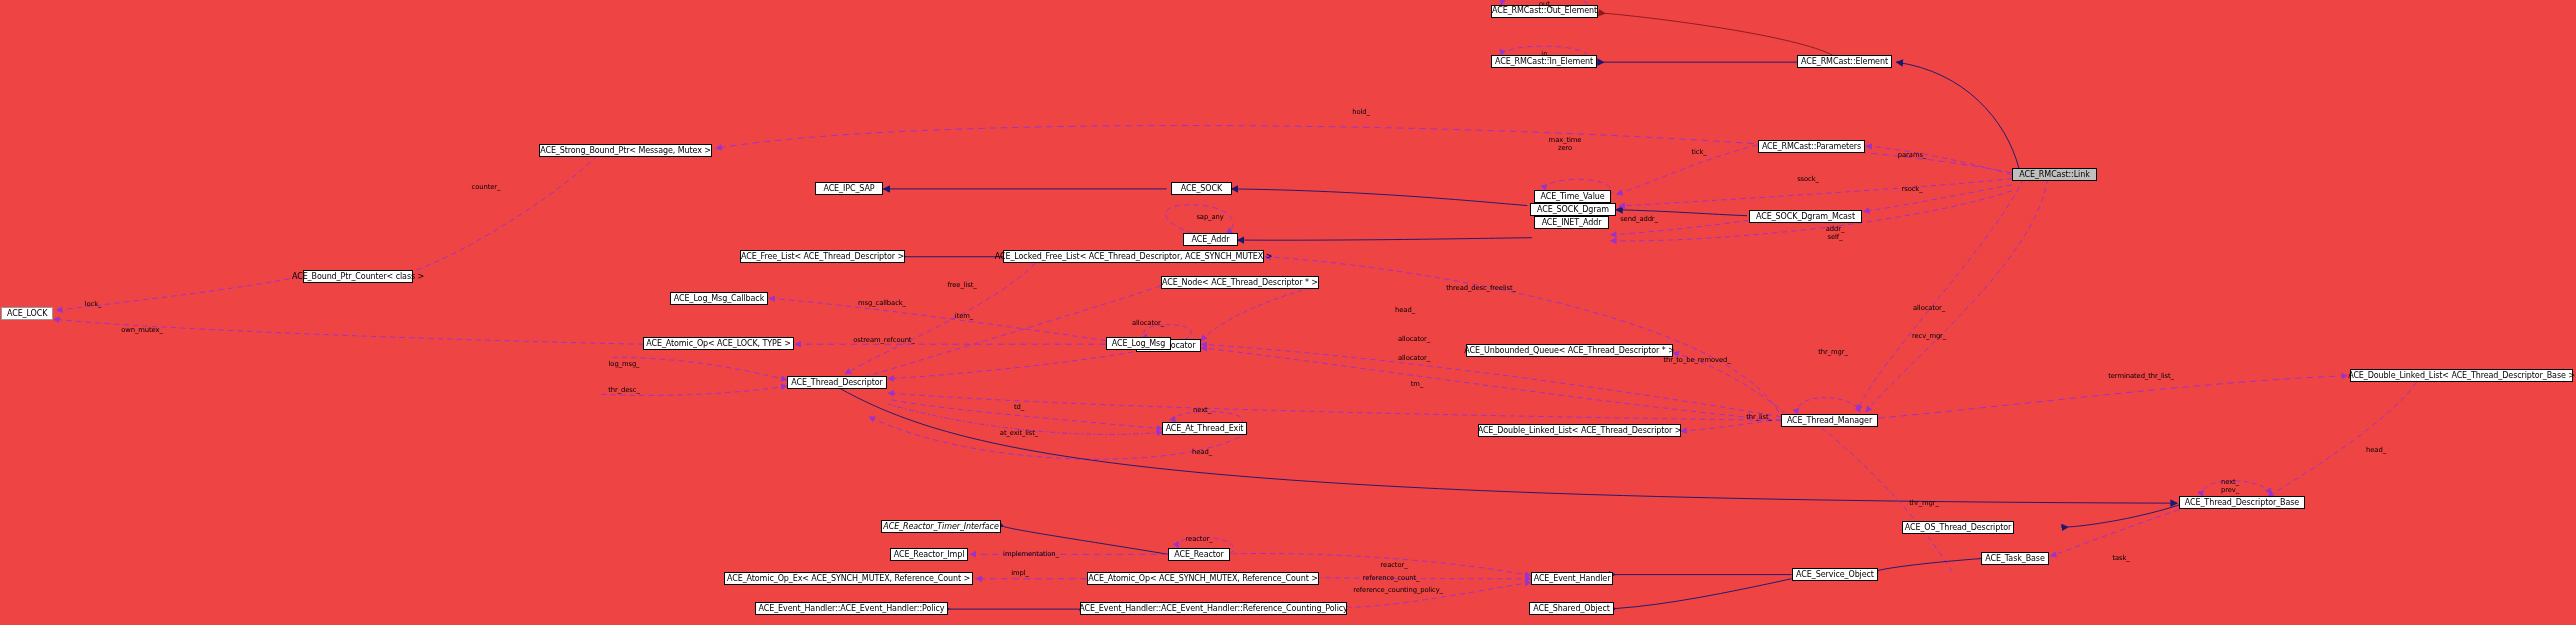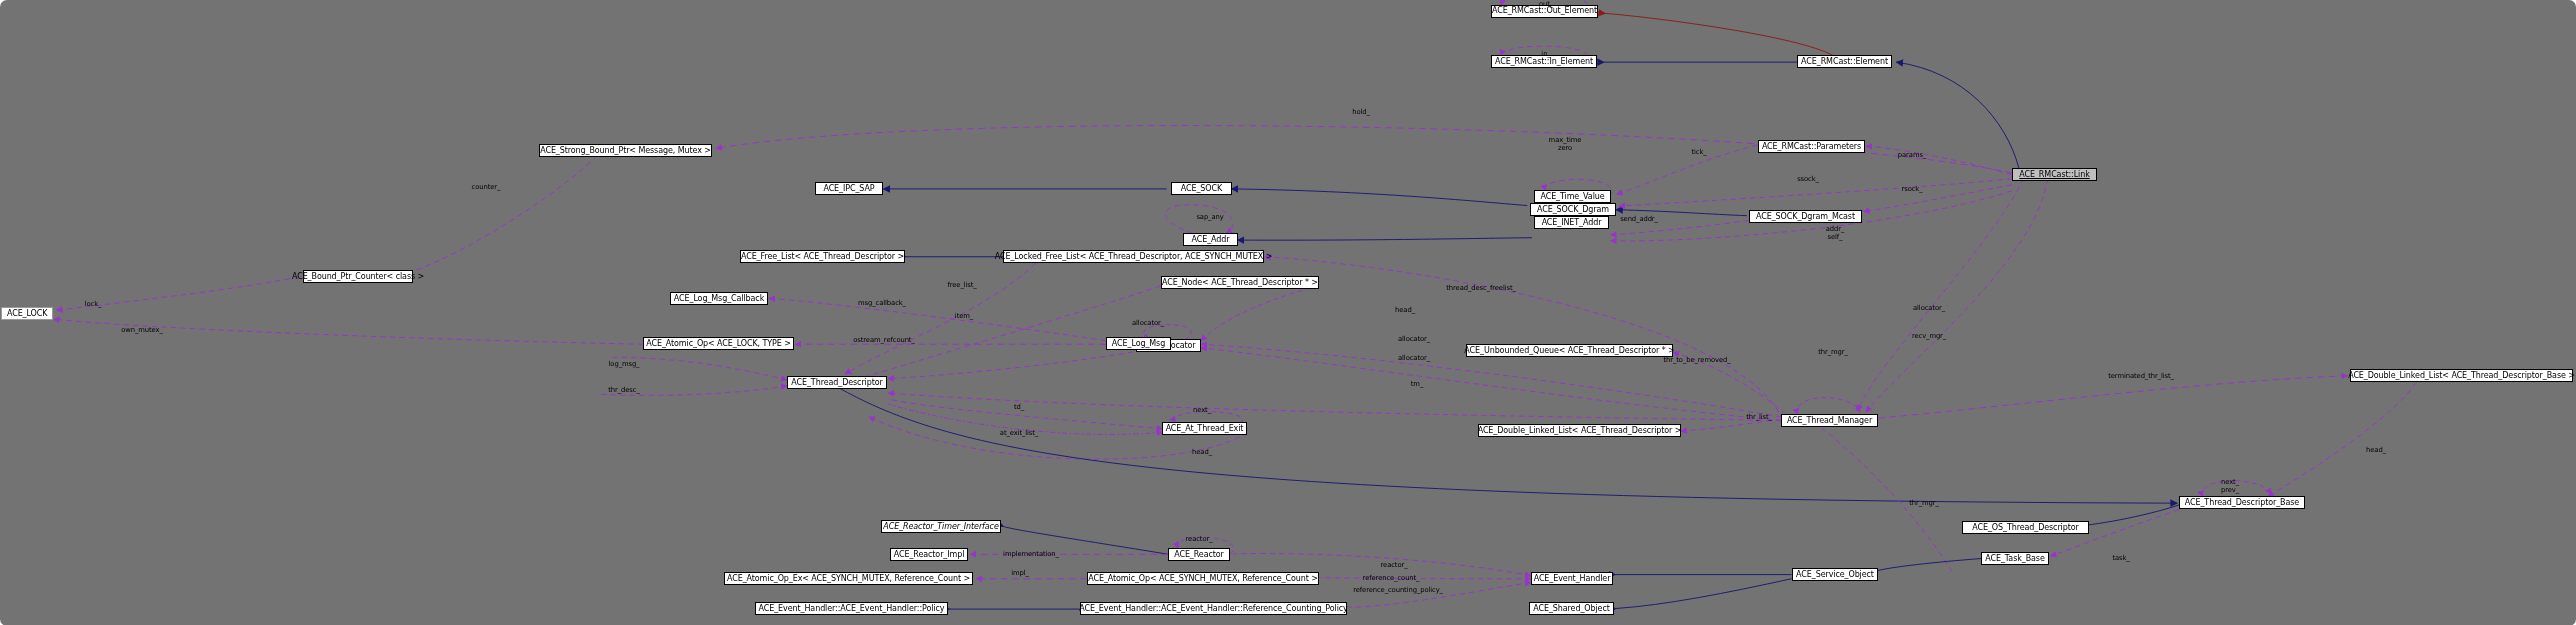--- a/index.html
+++ b/index.html
@@ -5,24 +5,23 @@
 <style>
   html, body {
     margin: 0;
     padding: 0;
     background: #ffffff;
   }
   #canvas {
     position: relative;
     width: 2576px;
     height: 626px;
-    background: #737373;
+    background: #ef4444;
     font-family: "DejaVu Sans", "Liberation Sans", sans-serif;
     overflow: hidden;
-    border-radius: 7px;
   }
   svg.edges {
     position: absolute;
     left: 0;
     top: 0;
     width: 2576px;
     height: 626px;
     pointer-events: none;
   }
   .node {
@@ -185,21 +184,21 @@
       </div>
       <div class="node" style="left: 1491px; top: 55px; width: 106px;">
         <span>ACE_RMCast::In_Element</span>
       </div>
       <div class="node" style="left: 1797px; top: 55px; width: 95px;">
         <span>ACE_RMCast::Element</span>
       </div>
       <div class="node" style="left: 1758px; top: 140px; width: 107px;">
         <span>ACE_RMCast::Parameters</span>
       </div>
-      <div class="node highlight" style="left: 2012px; top: 168px; width: 85px; text-decoration: underline;">
+      <div class="node highlight" style="left: 2012px; top: 168px; width: 85px;">
         <span>ACE_RMCast::Link</span>
       </div>
       <div class="node" style="left: 539px; top: 144px; width: 173px;">
         <span>ACE_Strong_Bound_Ptr&lt; Message, Mutex &gt;</span>
       </div>
       <div class="node" style="left: 1534px; top: 190px; width: 77px;">
         <span>ACE_Time_Value</span>
       </div>
       <div class="node" style="left: 815px; top: 182px; width: 68px;">
         <span>ACE_IPC_SAP</span>
@@ -260,21 +259,21 @@
       </div>
       <div class="node" style="left: 1478px; top: 424px; width: 203px;">
         <span>ACE_Double_Linked_List&lt; ACE_Thread_Descriptor &gt;</span>
       </div>
       <div class="node" style="left: 2350px; top: 369px; width: 223px;">
         <span>ACE_Double_Linked_List&lt; ACE_Thread_Descriptor_Base &gt;</span>
       </div>
       <div class="node" style="left: 2179px; top: 496px; width: 126px;">
         <span>ACE_Thread_Descriptor_Base</span>
       </div>
-      <div class="node" style="left: 1962px; top: 521px; width: 127px;">
+      <div class="node" style="left: 1902px; top: 521px; width: 112px;">
         <span>ACE_OS_Thread_Descriptor</span>
       </div>
       <div class="node" style="left: 1981px; top: 552px; width: 68px;">
         <span>ACE_Task_Base</span>
       </div>
       <div class="node" style="left: 881px; top: 520px; width: 120px; font-style: italic;">
         <span>ACE_Reactor_Timer_Interface</span>
       </div>
       <div class="node" style="left: 890px; top: 548px; width: 78px;">
         <span>ACE_Reactor_Impl</span>

